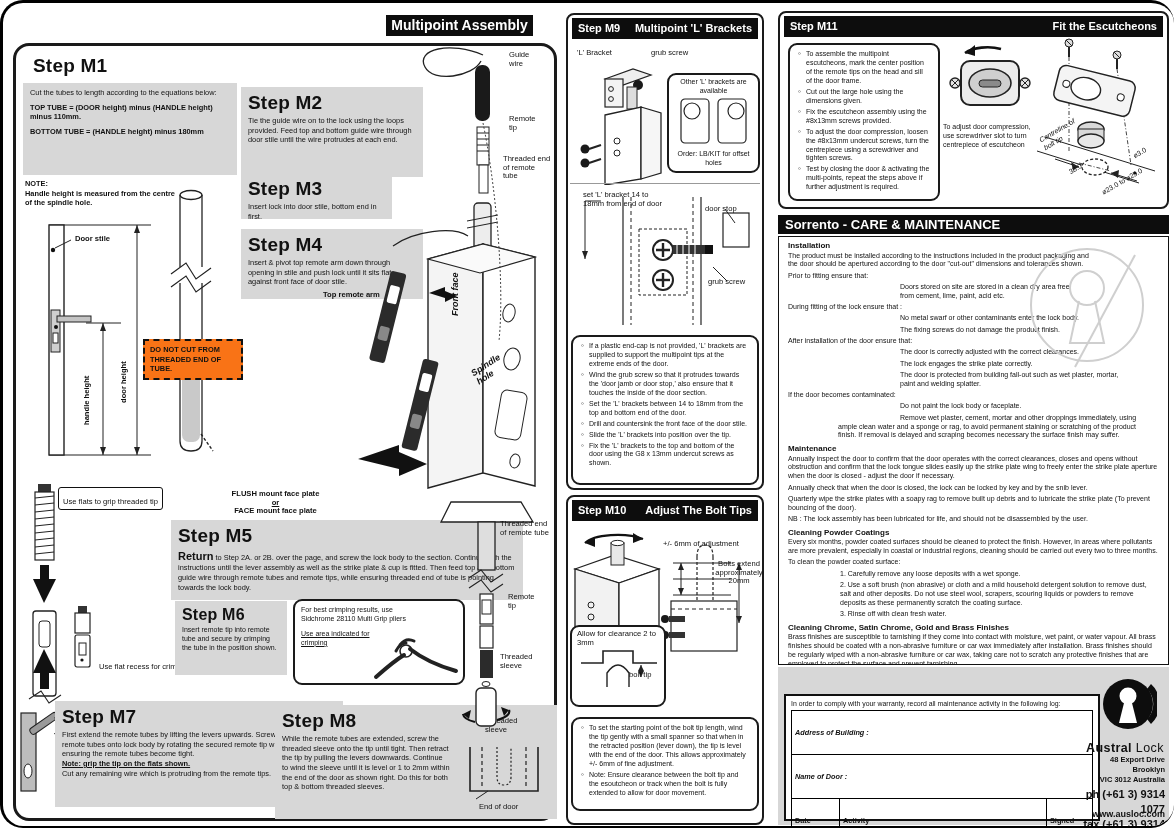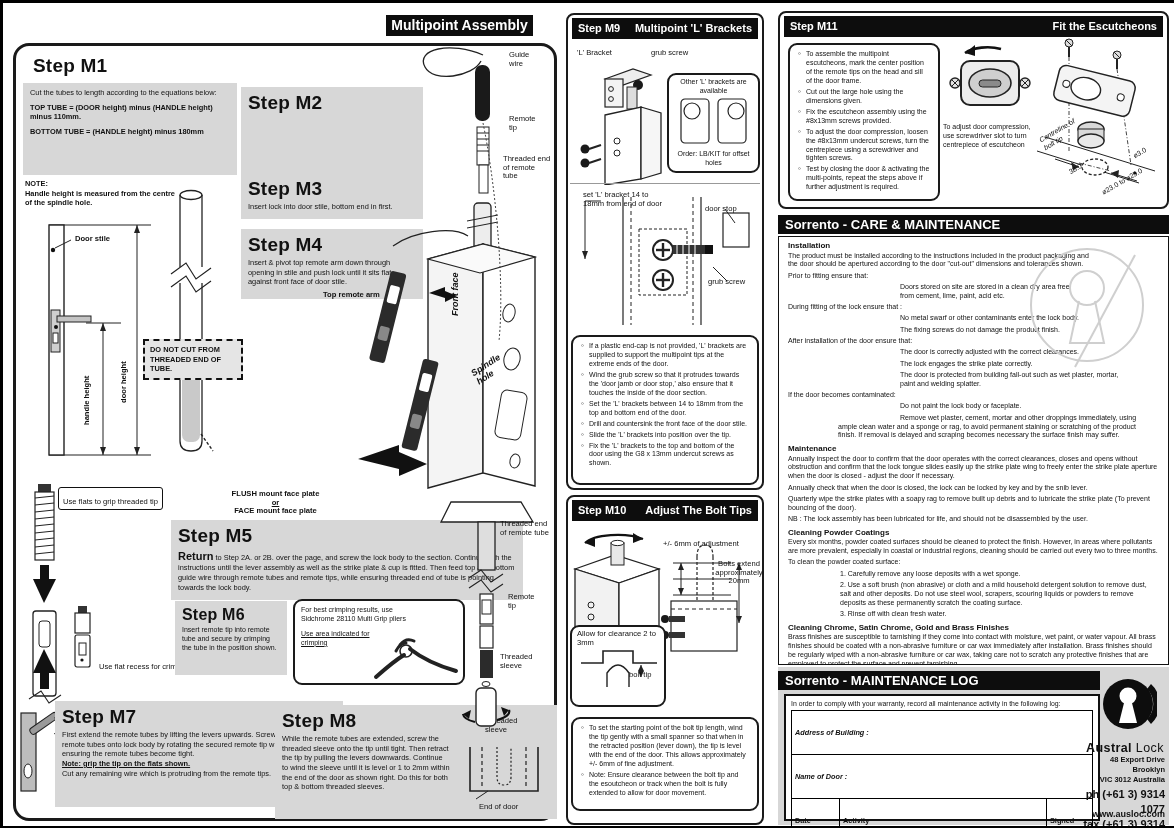--- a/index.html
+++ b/index.html
@@ -1,17 +1,17 @@
 <!DOCTYPE html>
 <html><head>
 <meta charset="utf-8">
 <style>
   html,body{margin:0;padding:0;background:#fff;font-family:"Liberation Sans",sans-serif;color:#111;}
   #page{position:relative;width:1174px;height:828px;background:#fff;overflow:hidden;
-        border-top:3px solid #000;border-left:3px solid #000;border-bottom:2px solid #000;box-sizing:border-box;}
+        border-top:3px solid #000;border-left:3px solid #000;border-bottom:2px solid #000;box-sizing:border-box;border-radius:23px;}
   .abs{position:absolute;}
   .bar{background:#0d0d0d;color:#fff;font-weight:bold;box-sizing:border-box;}
   .panel{border:3px solid #1a1a1a;border-radius:16px;background:#fff;box-sizing:border-box;}
   .panel2{border:2px solid #1a1a1a;border-radius:10px;background:#fff;box-sizing:border-box;}
   .gbox{background:#d7d7d7;box-sizing:border-box;padding:5px 7px;}
   .rbox{background:#fff;border:2px solid #1a1a1a;border-radius:9px;box-sizing:border-box;padding:5px 6px;}
   .stitle{font-weight:bold;font-size:19px;letter-spacing:.2px;margin:0 0 2px 0;}
   .stitle.sm{font-size:16px;}
   .t{font-size:7.4px;line-height:1.3;}
   .t2{font-size:7px;line-height:1.28;}
@@ -81,28 +81,29 @@
     <line x1="19" y1="16" x2="19" y2="88" stroke="#222" stroke-width="1.3"></line>
     <line x1="41" y1="16" x2="41" y2="88" stroke="#222" stroke-width="1.3"></line>
     <polyline points="10,95 25,84 35,100 50,89" fill="none" stroke="#222" stroke-width="1.2"></polyline>
     <polyline points="10,108 25,97 35,113 50,102" fill="none" stroke="#222" stroke-width="1.2"></polyline>
     <line x1="19" y1="104" x2="19" y2="262" stroke="#222" stroke-width="1.3"></line>
     <line x1="41" y1="104" x2="41" y2="262" stroke="#222" stroke-width="1.3"></line>
     <path d="M19,262 Q19,272 30,272 Q41,272 41,262" fill="none" stroke="#222" stroke-width="1.3"></path>
     <rect x="21" y="185" width="18" height="78" rx="7" fill="#c9c9c9"></rect>
     <line x1="40" y1="255" x2="52" y2="272" stroke="#222" stroke-dasharray="3,2" stroke-width="1.4"></line>
   </svg>
-  <div class="abs" style="left:140px;top:336px;width:100px;border:2px dashed #111;background:#e5e5e5;padding:4px 5px;box-sizing:border-box;">
+  <div class="abs" style="left:140px;top:336px;width:100px;border:2px dashed #111;background:#f97316;padding:4px 5px;box-sizing:border-box;">
     <div class="t b">DO NOT CUT FROM THREADED END OF TUBE.</div>
   </div>
 
   <div class="abs gbox" style="left:238px;top:84px;width:182px;height:90px;">
     <div class="stitle">Step M2</div>
-  </div>
-  <div class="abs gbox" style="left:238px;top:170px;width:182px;height:46px;">
+    <div class="t">Tie the guide wire on to the lock using the loops provided. Feed top and bottom guide wire through door stile until the wire protrudes at each end.</div>
+  </div>
+  <div class="abs gbox" style="left:238px;top:170px;width:151px;height:46px;">
     <div class="stitle">Step M3</div>
     <div class="t">Insert lock into door stile, bottom end in first.</div>
   </div>
   <div class="abs gbox" style="left:238px;top:226px;width:182px;height:70px;">
     <div class="stitle">Step M4</div>
     <div class="t">Insert &amp; pivot top remote arm down through opening in stile and push lock until it sits flat against front face of door stile.</div>
   </div>
   <div class="abs labb" style="left:320px;top:288px;">Top remote arm</div>
 
   <svg class="abs" style="left:330px;top:38px;" width="215" height="470" viewBox="0 0 215 470">
@@ -484,23 +485,20 @@
     <div class="cp">Every six months, powder coated surfaces should be cleaned to protect the finish.  However, in areas where pollutants are more prevalent, especially in coastal or industrial regions, cleaning should be carried out every two to three months.</div>
     <div class="cp">To clean the powder coated surface:</div>
     <div class="cp inds">1.  Carefully remove any loose deposits with a wet sponge.</div>
     <div class="cp inds" style="width:310px;">2.  Use a soft brush (non abrasive) or cloth and a mild household detergent solution to remove dust, salt and other deposits. Do not use steel wool, scrapers, scouring liquids or powders to remove deposits as these permanently scratch the coating surface.</div>
     <div class="cp inds">3.  Rinse off with clean fresh water.</div>
     <div class="ch">Cleaning Chrome, Satin Chrome, Gold and Brass Finishes</div>
     <div class="cp">Brass finishes are susceptible to tarnishing if they come into contact with moisture, wet paint, or water vapour.  All brass finishes should be coated with a non-abrasive furniture or car wax immediately after installation.  Brass finishes should be regularly wiped with a non-abrasive furniture or car wax, taking care not to scratch any protective finishes that are employed to protect the surface and prevent tarnishing.</div>
   </div>
 
   <div class="abs" style="left:775px;top:664px;width:391px;height:158px;background:#d7d7d7;"></div>
-  <div class="abs bar" style="left:775px;top:668px;width:322px;height:19px;font-size:13px;line-height:19px;padding:0 7px;">
-    <span>Sorrento - MAINTENANCE LOG</span>
-  </div>
   <div class="abs" style="left:781px;top:691px;width:316px;height:127px;background:#fff;border:2px solid #111;box-sizing:border-box;padding:4px 5px;">
     <div style="font-size:6.9px;margin-bottom:3px;">In order to comply with your warranty, record all maintenance activity in the following log:</div>
     <table class="log">
       <tbody>
           <tr>
             <td colspan="3" class="b i">Address of Building :</td>
           </tr>
       <tr>
             <td colspan="3" class="b i">Name of Door :</td>
           </tr>

